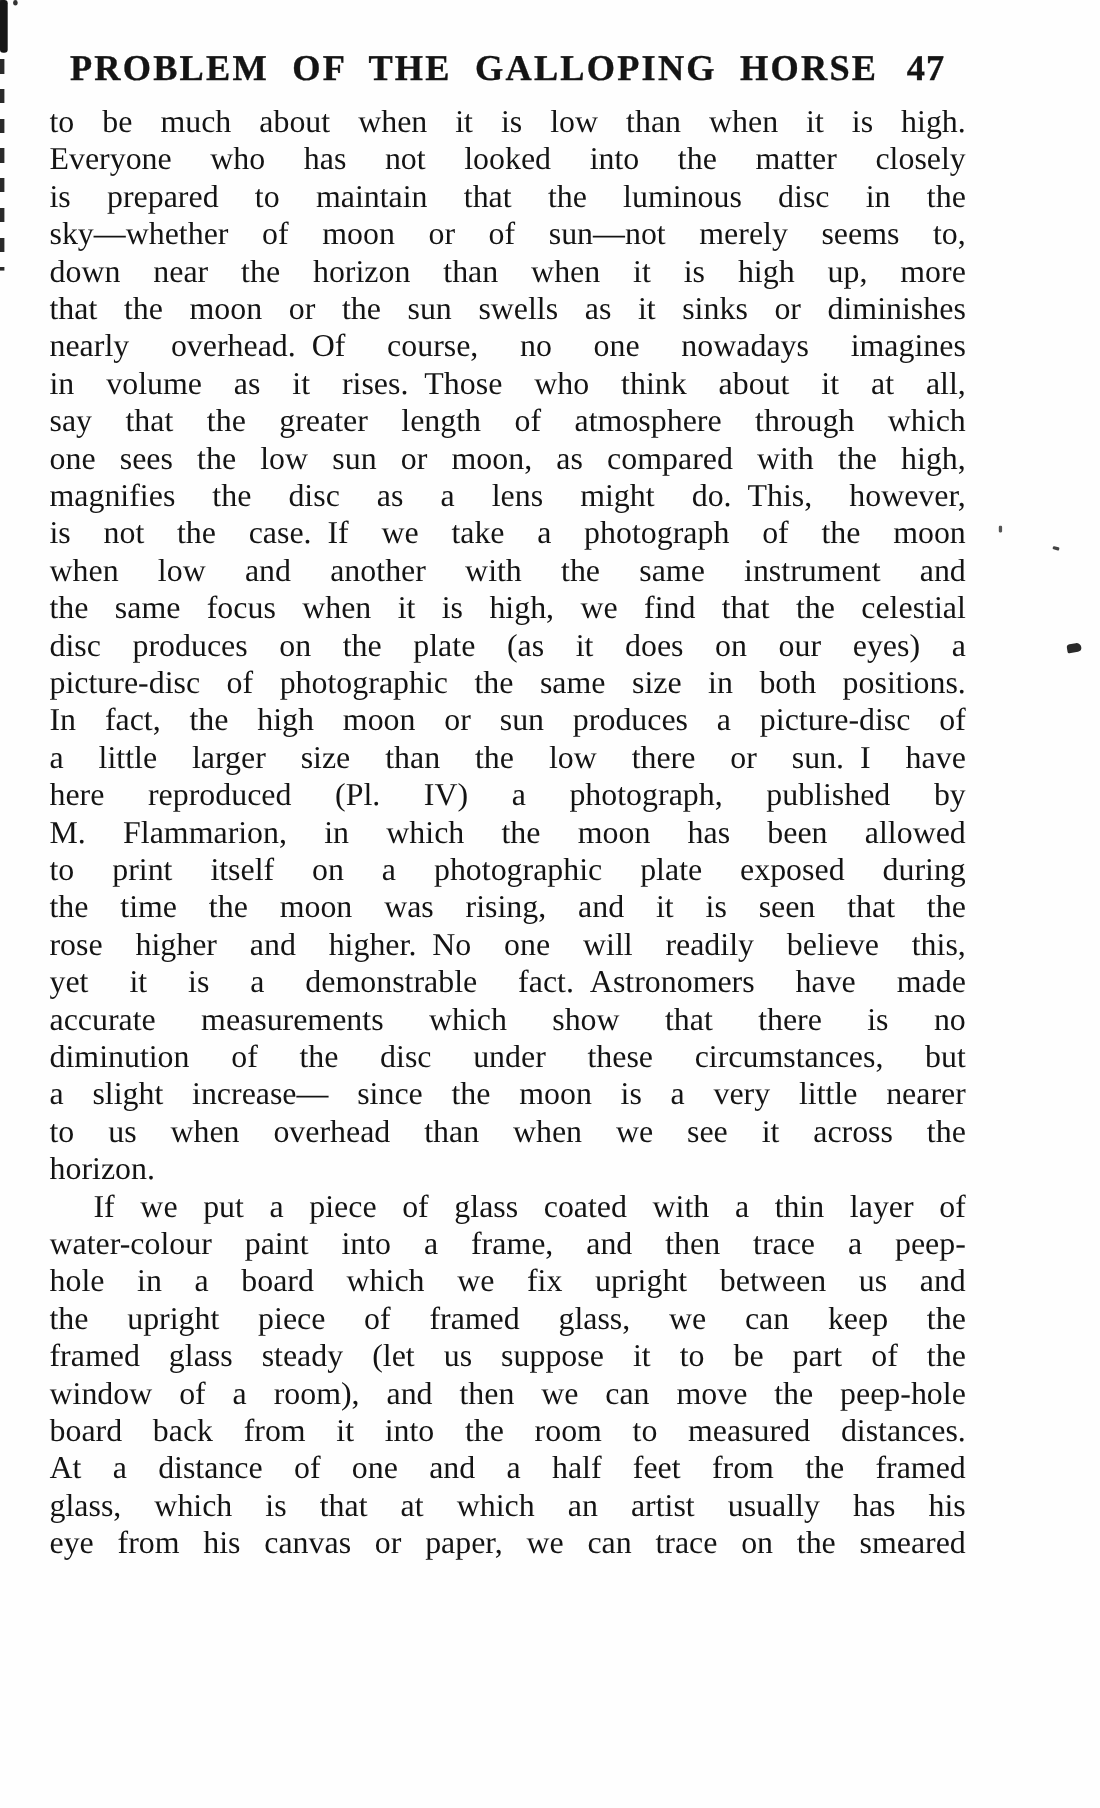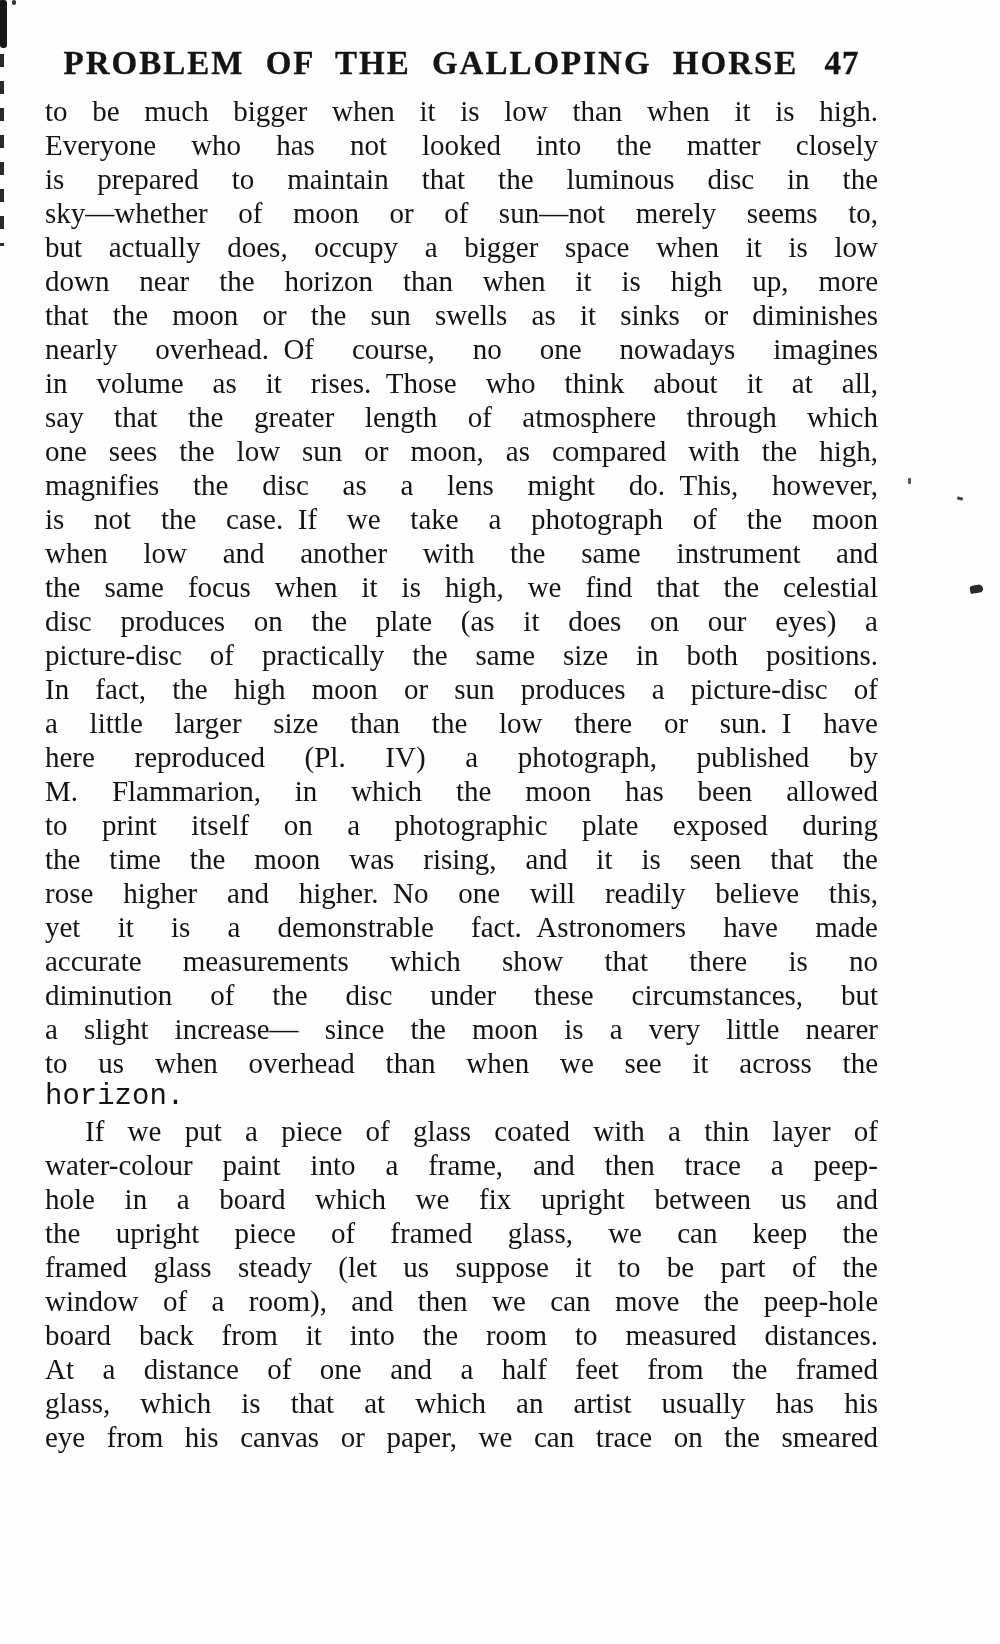--- a/index.html
+++ b/index.html
@@ -45,21 +45,20 @@
   }
   .line {
     height: 34px;
     overflow: hidden;
     text-align: justify;
     text-align-last: justify;
     white-space: normal;
   }
   .line.short {
     text-align-last: left;
-    font-family: Liberation Mono, monospace;
   }
   .line.indent {
     text-indent: 40px;
   }
   
   .artifact { position: absolute; background: #1c1c1c; }
   .edge-line {
     left: 0; top: 1348; width: 4px; height: 246px;
     background: repeating-linear-gradient(to bottom, #2a2a2a 0 13px, transparent 13px 27px);
   }
@@ -75,37 +74,36 @@
 <div class="page">
 
   <div class="content">
 
     <div class="running-header">
       <span>PROBLEM OF THE GALLOPING HORSE</span><span class="pagenum">47</span>
     </div>
 
     <div class="body-text">
       <div class="paragraph">
-        <div class="line">to be much bigger when it is low than when it is high.</div>
+        <div class="line">to be much about when it is low than when it is high.</div>
         <div class="line">Everyone who has not looked into the matter closely</div>
         <div class="line">is prepared to maintain that the luminous disc in the</div>
         <div class="line">sky—whether of moon or of sun—not merely seems to,</div>
-        <div class="line">but actually does, occupy a bigger space when it is low</div>
         <div class="line">down near the horizon than when it is high up, more</div>
         <div class="line">that the moon or the sun swells as it sinks or diminishes</div>
         <div class="line">nearly overhead. Of course, no one nowadays imagines</div>
         <div class="line">in volume as it rises. Those who think about it at all,</div>
         <div class="line">say that the greater length of atmosphere through which</div>
         <div class="line">one sees the low sun or moon, as compared with the high,</div>
         <div class="line">magnifies the disc as a lens might do. This, however,</div>
         <div class="line">is not the case. If we take a photograph of the moon</div>
         <div class="line">when low and another with the same instrument and</div>
         <div class="line">the same focus when it is high, we find that the celestial</div>
         <div class="line">disc produces on the plate (as it does on our eyes) a</div>
-        <div class="line">picture-disc of practically the same size in both positions.</div>
+        <div class="line">picture-disc of photographic the same size in both positions.</div>
         <div class="line">In fact, the high moon or sun produces a picture-disc of</div>
         <div class="line">a little larger size than the low there or sun. I have</div>
         <div class="line">here reproduced (Pl. IV) a photograph, published by</div>
         <div class="line">M. Flammarion, in which the moon has been allowed</div>
         <div class="line">to print itself on a photographic plate exposed during</div>
         <div class="line">the time the moon was rising, and it is seen that the</div>
         <div class="line">rose higher and higher. No one will readily believe this,</div>
         <div class="line">yet it is a demonstrable fact. Astronomers have made</div>
         <div class="line">accurate measurements which show that there is no</div>
         <div class="line">diminution of the disc under these circumstances, but</div>

